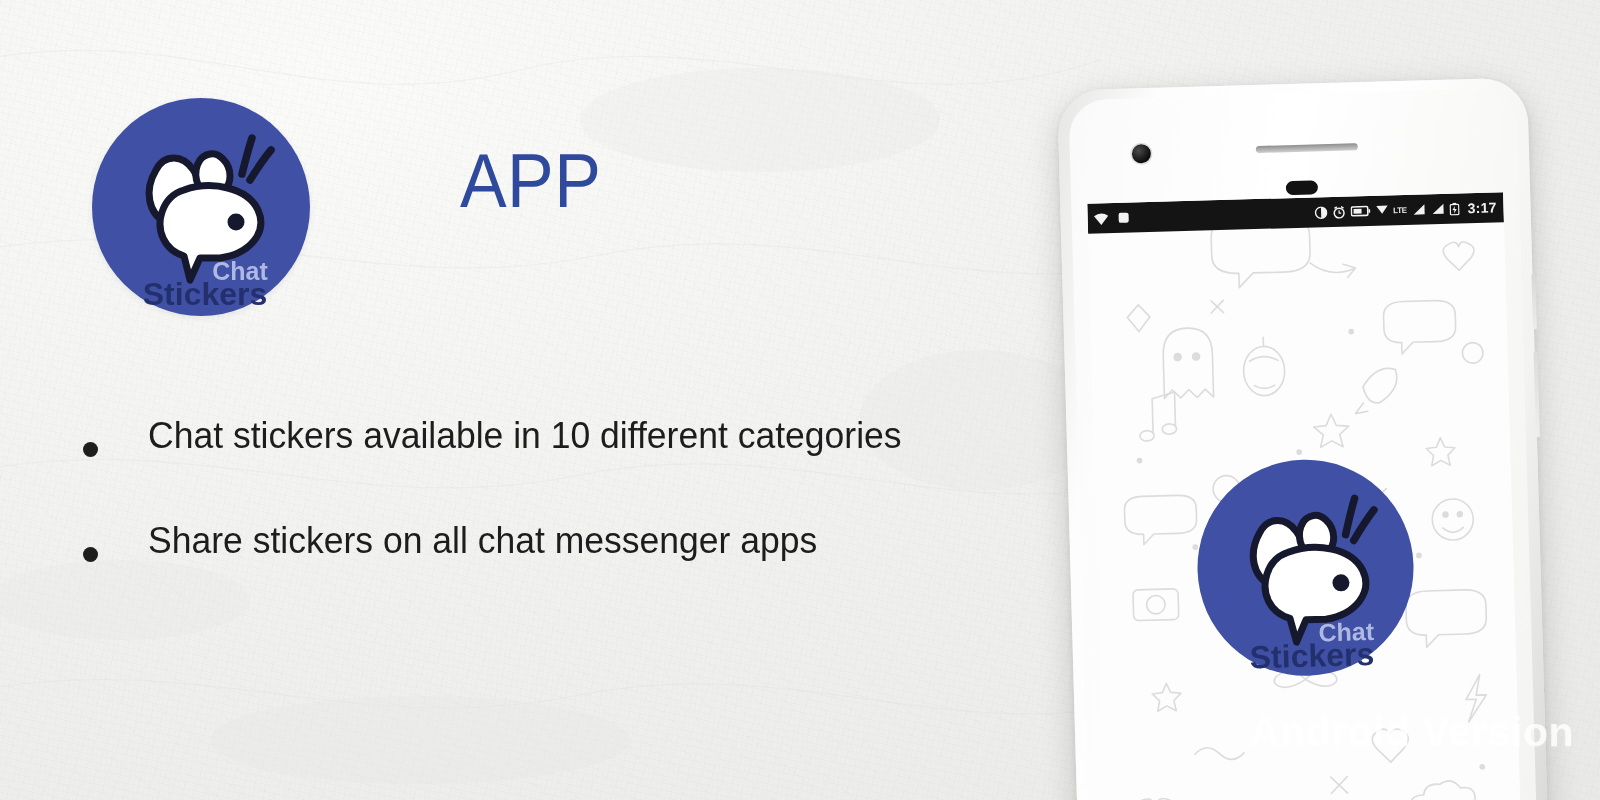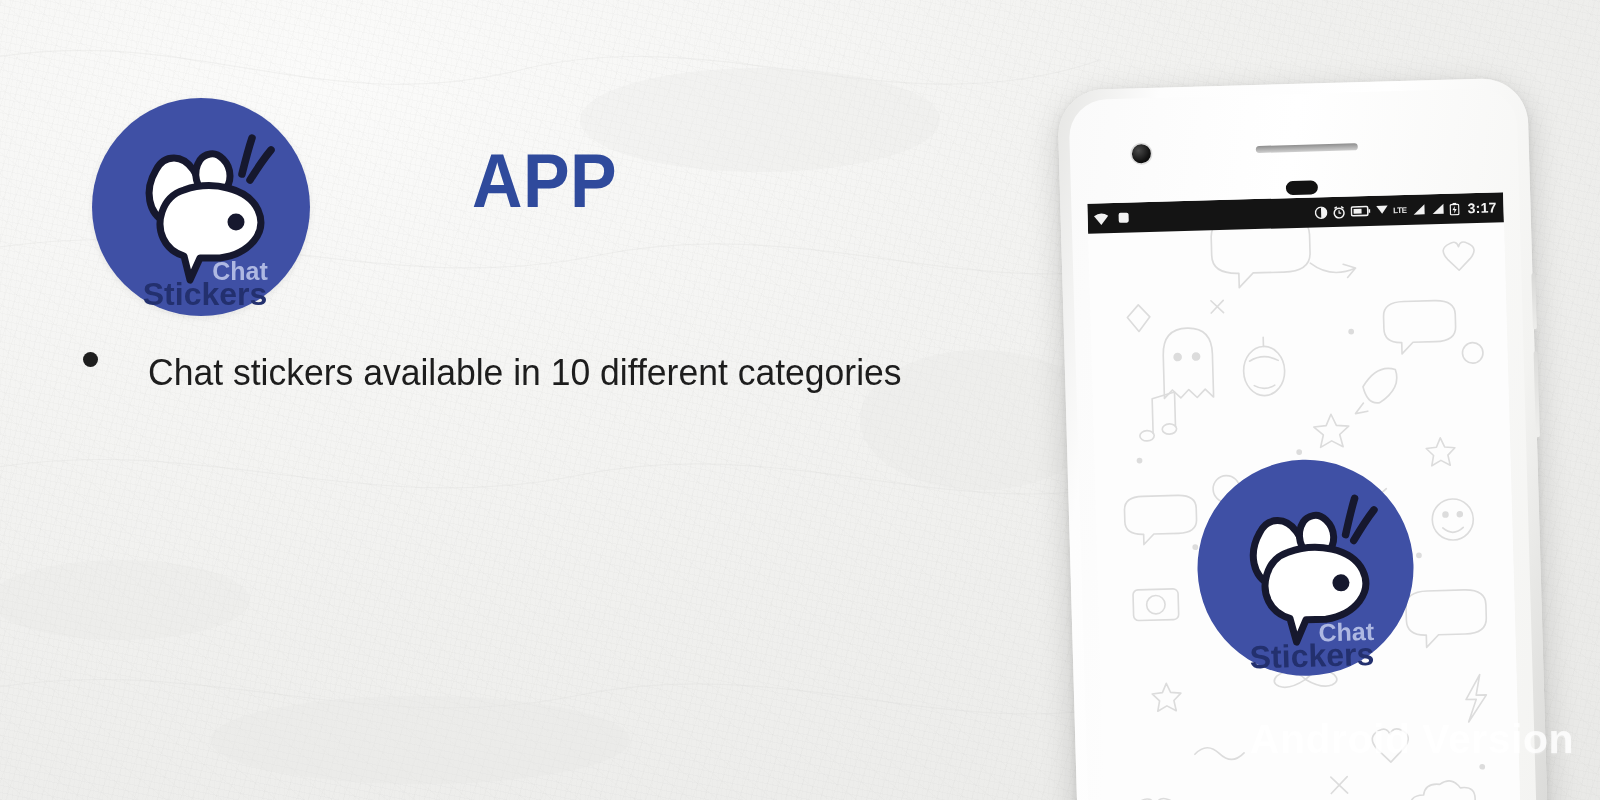--- a/index.html
+++ b/index.html
@@ -35,39 +35,39 @@
   }
   #brand-logo .disc {
     position:absolute; inset:0; border-radius:50%;
     background:#3f50a5;
     box-shadow:0 2px 7px rgba(0,0,0,.07);
   }
   #brand-logo svg { position:absolute; inset:0; width:100%; height:100%; }
 
   
   #headline {
-    position:absolute; left:472px; top:148px;
+    position:absolute; left:460px; top:148px;
     color:#2f4a9c;
-    font-weight:bold;
+    font-weight:normal;
     font-stretch:condensed;
     line-height:.86;
     letter-spacing:.5px;
     text-align:center;
   }
   #headline .l1 { font-size:76px; display:block; }
   #headline .l2 { font-size:76px; display:block; }
   .squeeze { display:inline-block; transform:scaleX(.92); transform-origin:left center; }
 
   
   #feature-list {
     position:absolute; left:74px; top:352px;
     width:950px;
   }
   .feature-row {
-    display:flex; align-items:flex-start;
+    display:flex; align-items:flex-end;
     height:105px;
   }
   .bullet-dot {
     width:15px; height:15px; border-radius:50%;
     background:#1e1e1e; flex:0 0 auto;
     margin-left:9px;
   }
   .feature-text {
     margin-left:50px;
     color:#1d1d1d;
@@ -171,21 +171,21 @@
   }
   #volume-button {
     position:absolute; right:-3px; top:274px;
     width:4px; height:86px; border-radius:2px;
     background:linear-gradient(#dcdcda,#efefed);
   }
 
   
   #watermark {
     position:absolute;
-    right:26px; bottom:37px;
+    right:26px; bottom:44px;
     font-size:41px;
     font-weight:bold;
     color:rgba(255,255,255,.78);
     letter-spacing:.5px;
     white-space:nowrap;
     text-shadow:0 1px 2px rgba(255,255,255,.35);
     pointer-events:none;
   }
 </style>
 </head>
@@ -240,20 +240,24 @@
 
   <div id="feature-list">
 
     <div class="feature-row">
       <span class="bullet-dot"></span>
       <span class="feature-text">Chat stickers available in 10 different categories</span>
     </div>
 
 
 
+    <div class="feature-row">
+      <span class="bullet-dot"></span>
+      <span class="feature-text">Share stickers on all chat messenger apps</span>
+    </div>
 
   </div>
 
   <div id="phone-mockup">
     <div id="phone-body"></div>
 
     <div id="power-button"></div>
     <div id="volume-button"></div>
 
     <div id="phone-bezel">

